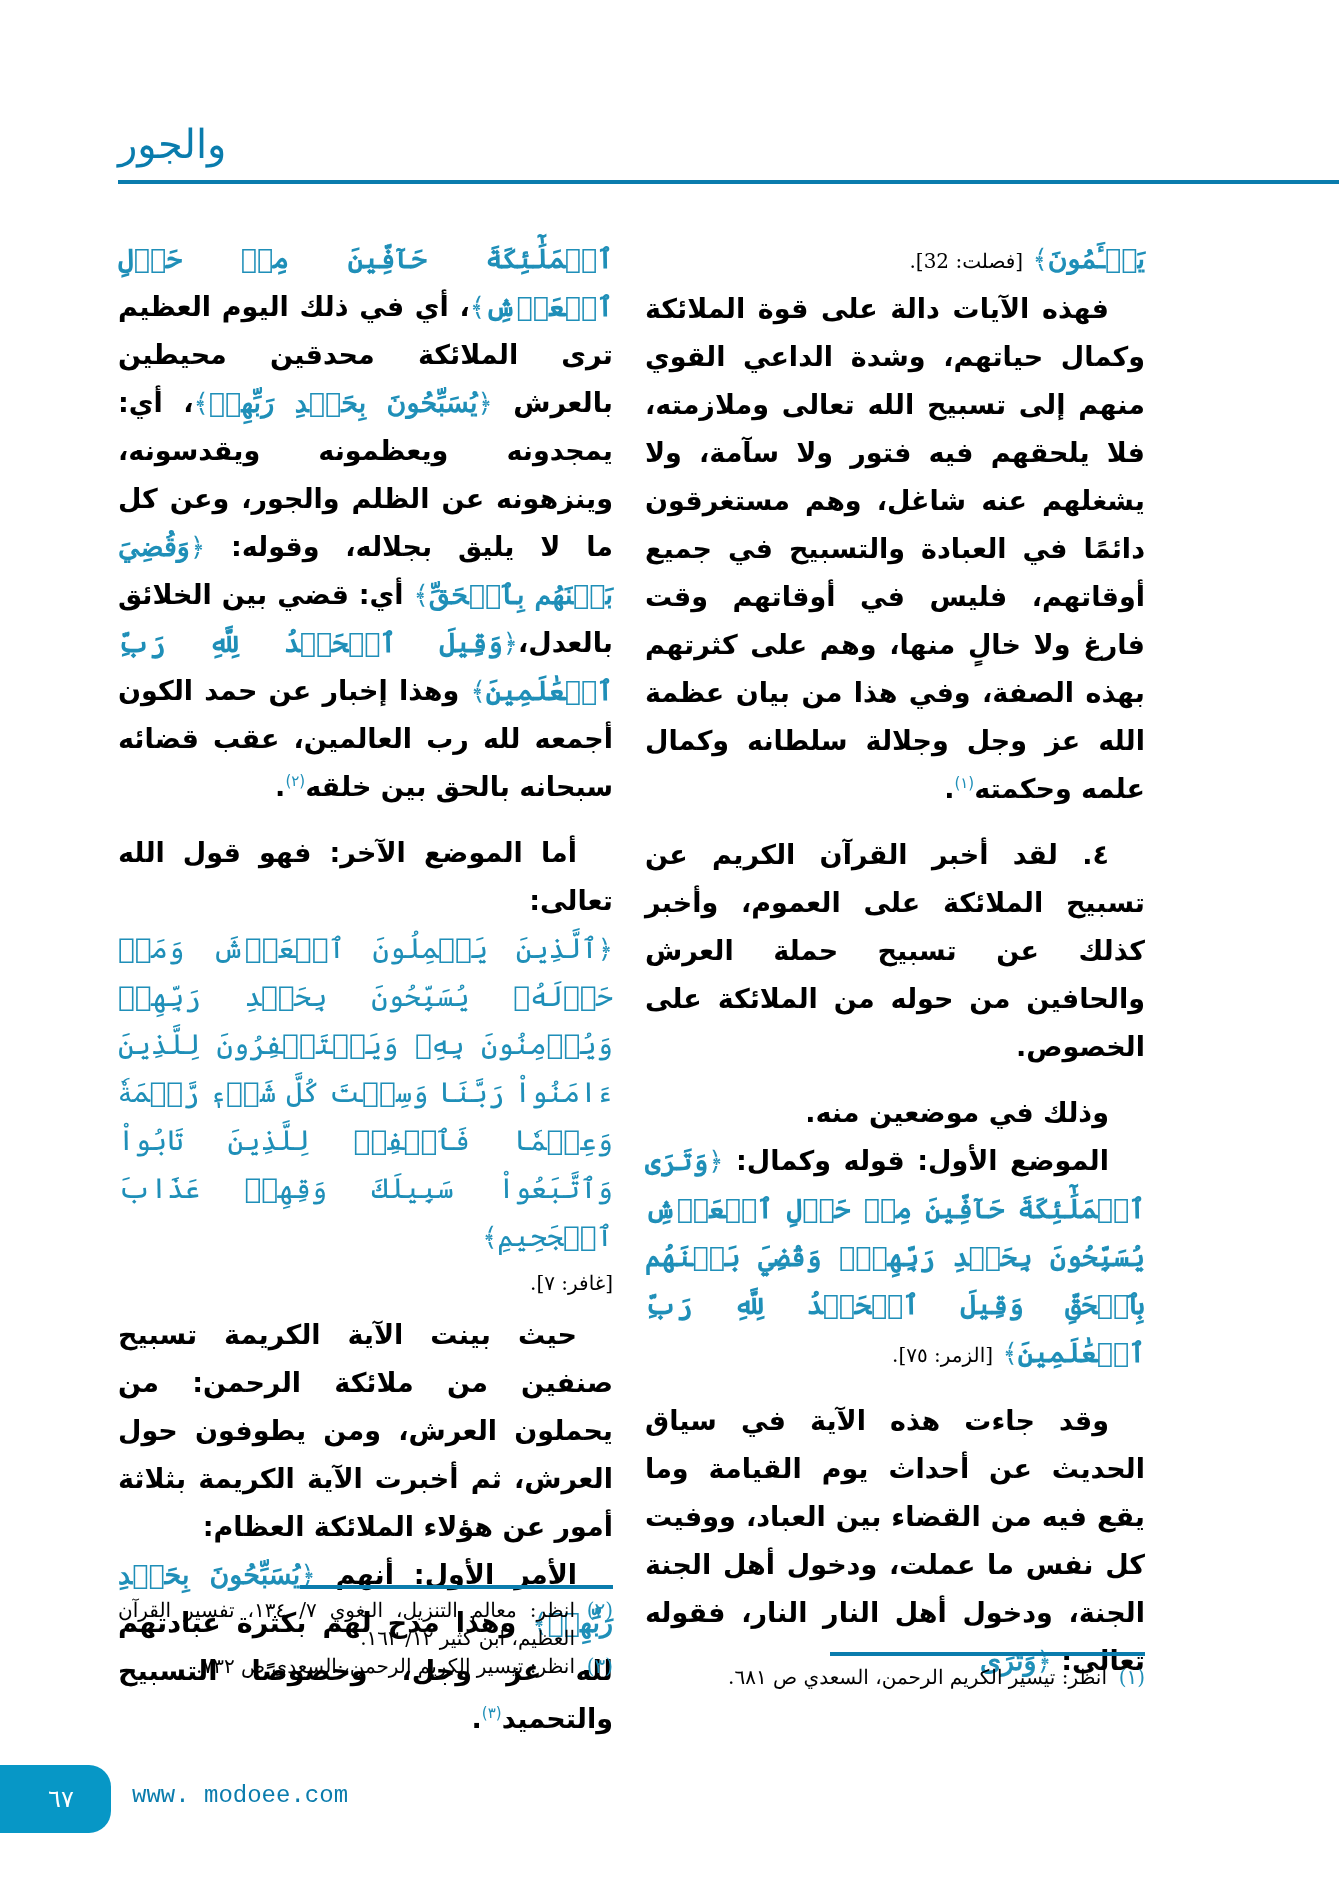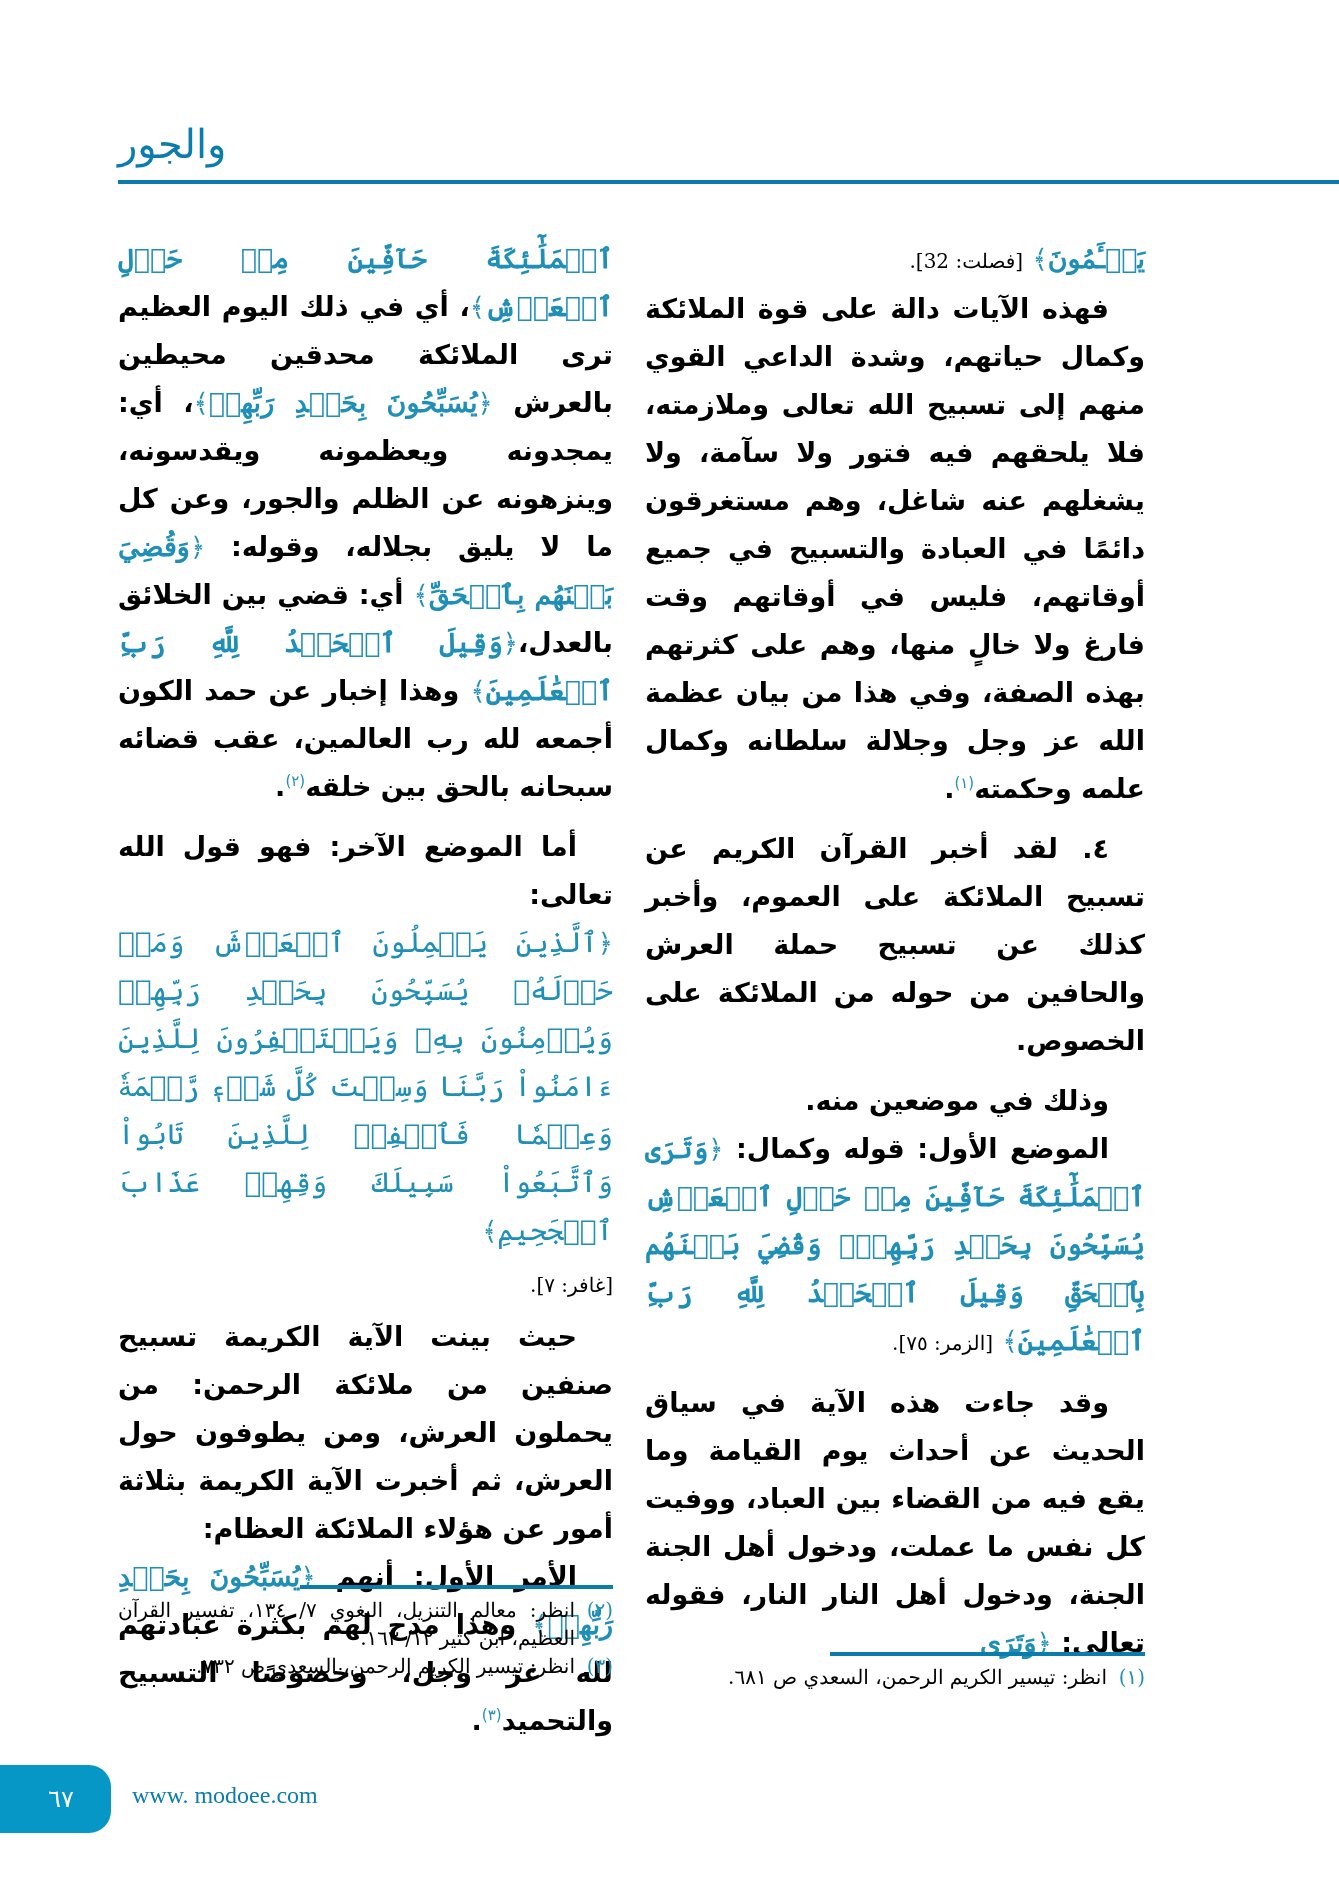--- a/index.html
+++ b/index.html
@@ -43,21 +43,21 @@
     .col-right { left: 645px; width: 500px; }
     .col-left  { left: 118px; width: 495px; }
 
     .para {
       font-weight: bold;
       font-size: 27px;
       line-height: 48px;
       margin: 0;
     }
     .para.indent { text-indent: 36px; }
-    .para.spaced { margin-top: 12px; }
+    .para.spaced { margin-top: 18px; }
 
     .quran {
       color: #1f8fb8;
       font-family: "DejaVu Serif", serif;
       font-weight: bold;
     }
     .bracket {
       color: #1f8fb8;
       font-weight: normal;
       font-size: 26px;
@@ -80,21 +80,21 @@
       margin: 0;
       color: #1f8fb8;
       font-family: "DejaVu Serif", serif;
       text-align: justify;
       text-align-last: right;
     }
     .ref-line {
       font-family: "DejaVu Serif", serif;
       font-size: 20px;
       line-height: 36px;
-      margin: 12px 0 10px 0;
+      margin: 4px 0 10px 0;
     }
     .fn-rule {
       position: absolute;
       height: 4px;
       background: #0a7cad;
     }
     .fn-rule-right { left: 830px; width: 315px; top: 1652px; }
     .fn-rule-left  { left: 300px; width: 313px; top: 1585px; }
 
     .footnotes {
@@ -134,21 +134,21 @@
       justify-content: center;
       color: #ffffff;
       font-size: 24px;
       font-family: "DejaVu Sans", sans-serif;
       padding-left: 11px;
     }
     .site-url {
       position: absolute;
       left: 132px;
       top: 1782px;
-      font-family: Liberation Serif, serif;
+      font-family: Liberation Mono, monospace;
       font-size: 24px;
       color: #0a7cad;
       direction: ltr;
     }
   </style>
 </head>
 <body>
 
 <div class="header-title">والجور</div>
 <div class="header-rule"></div>

